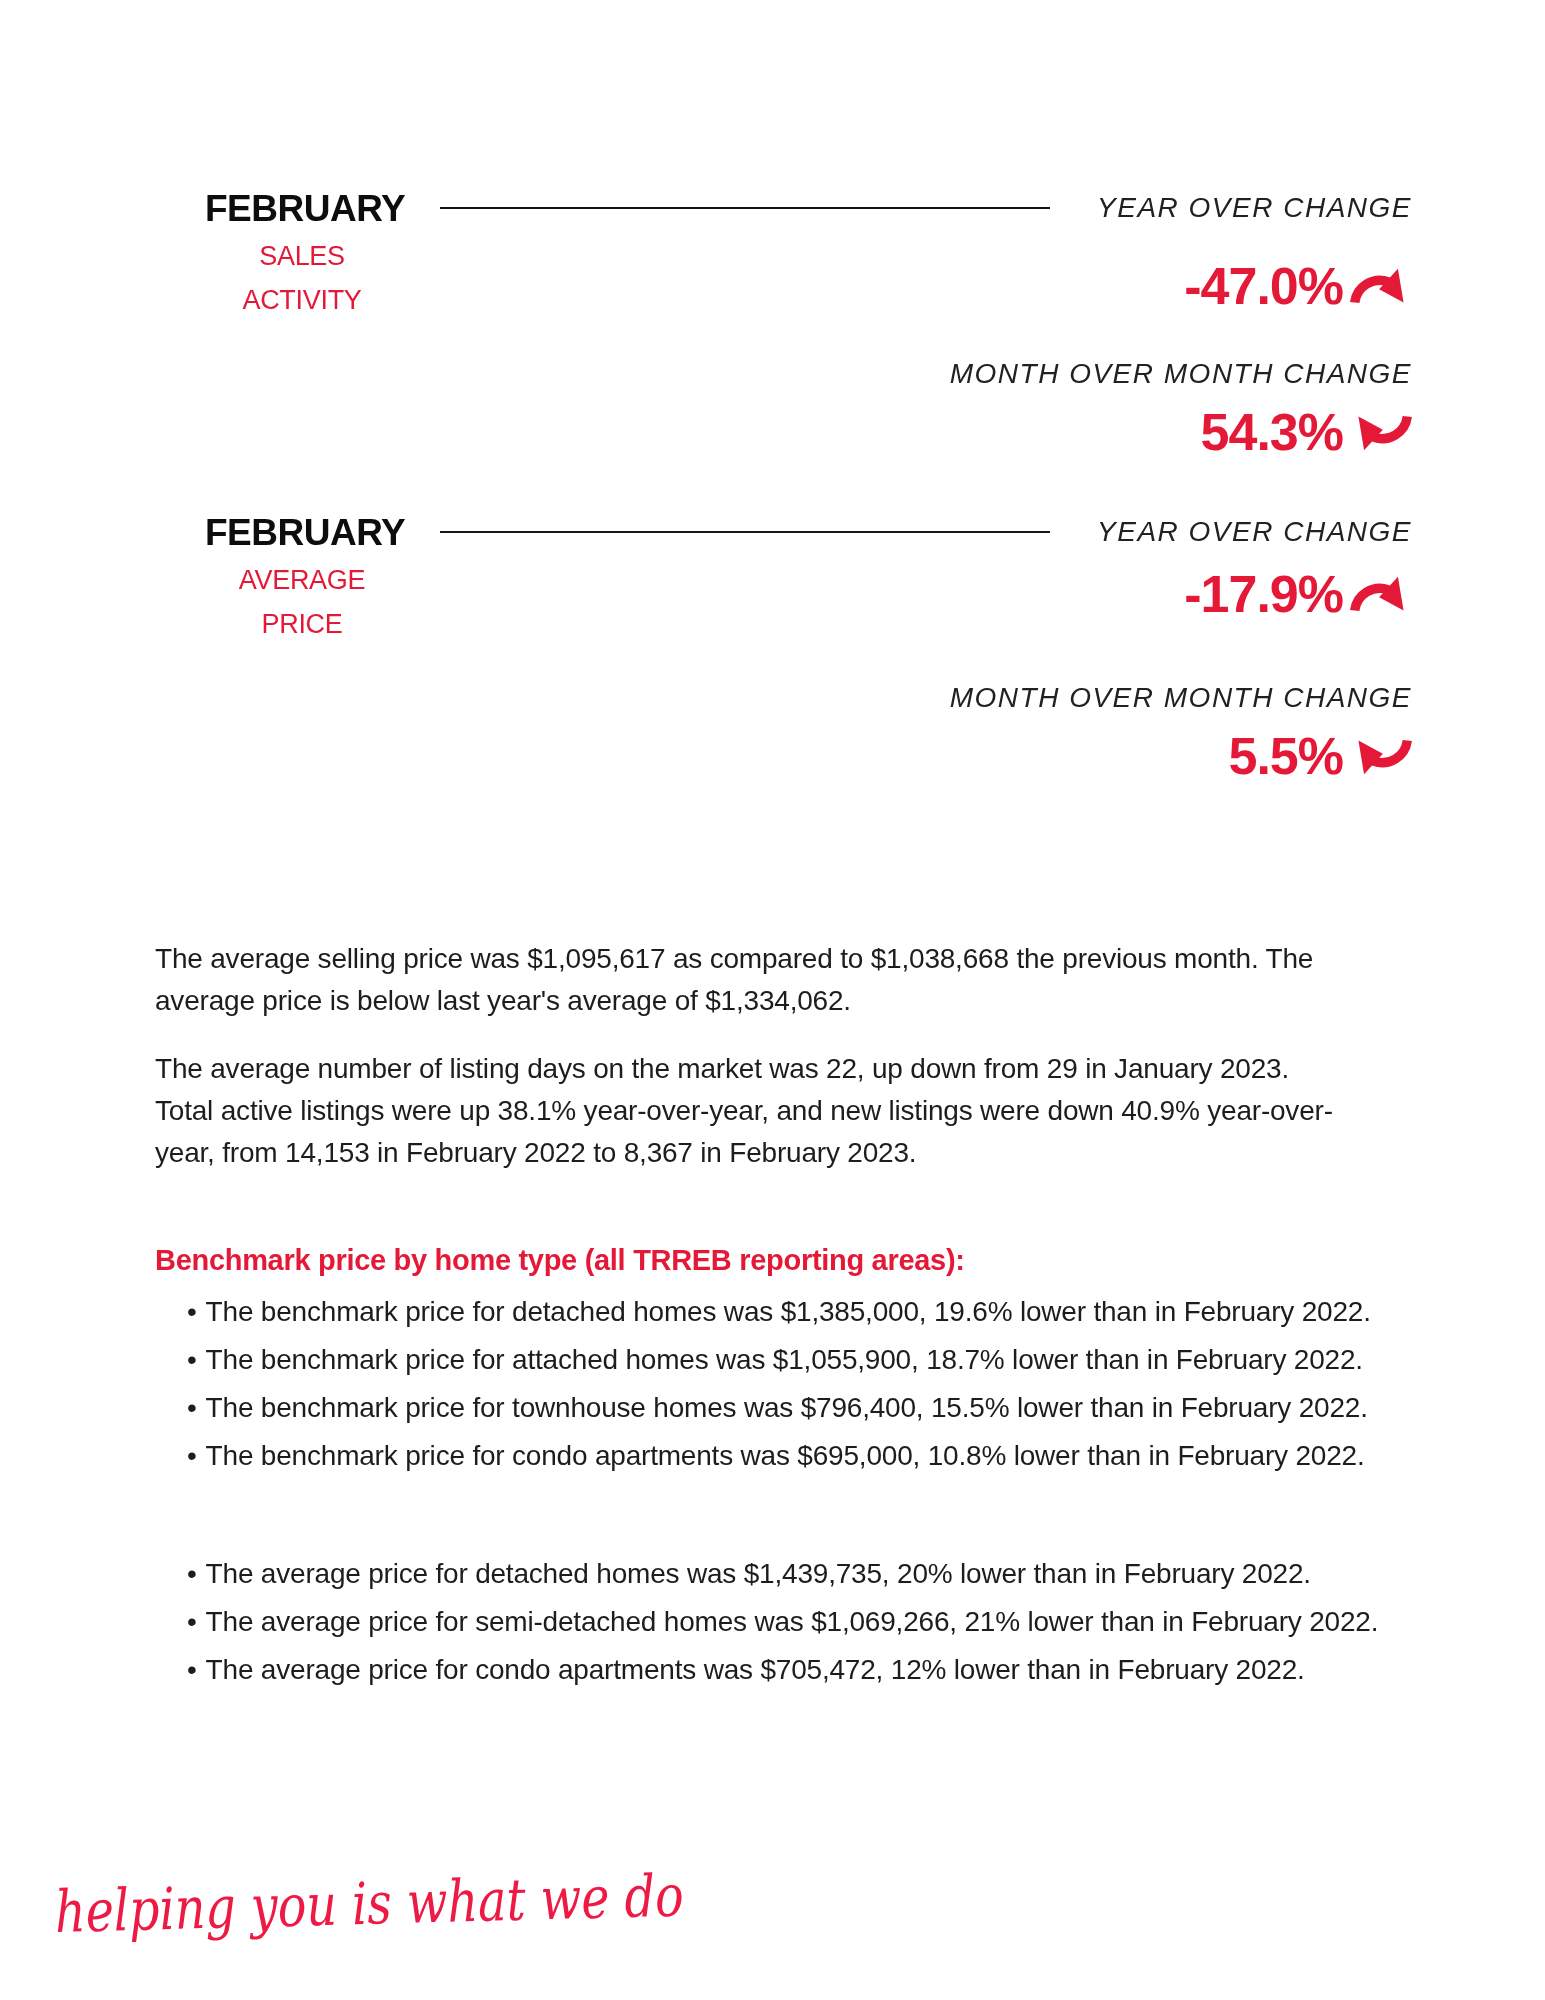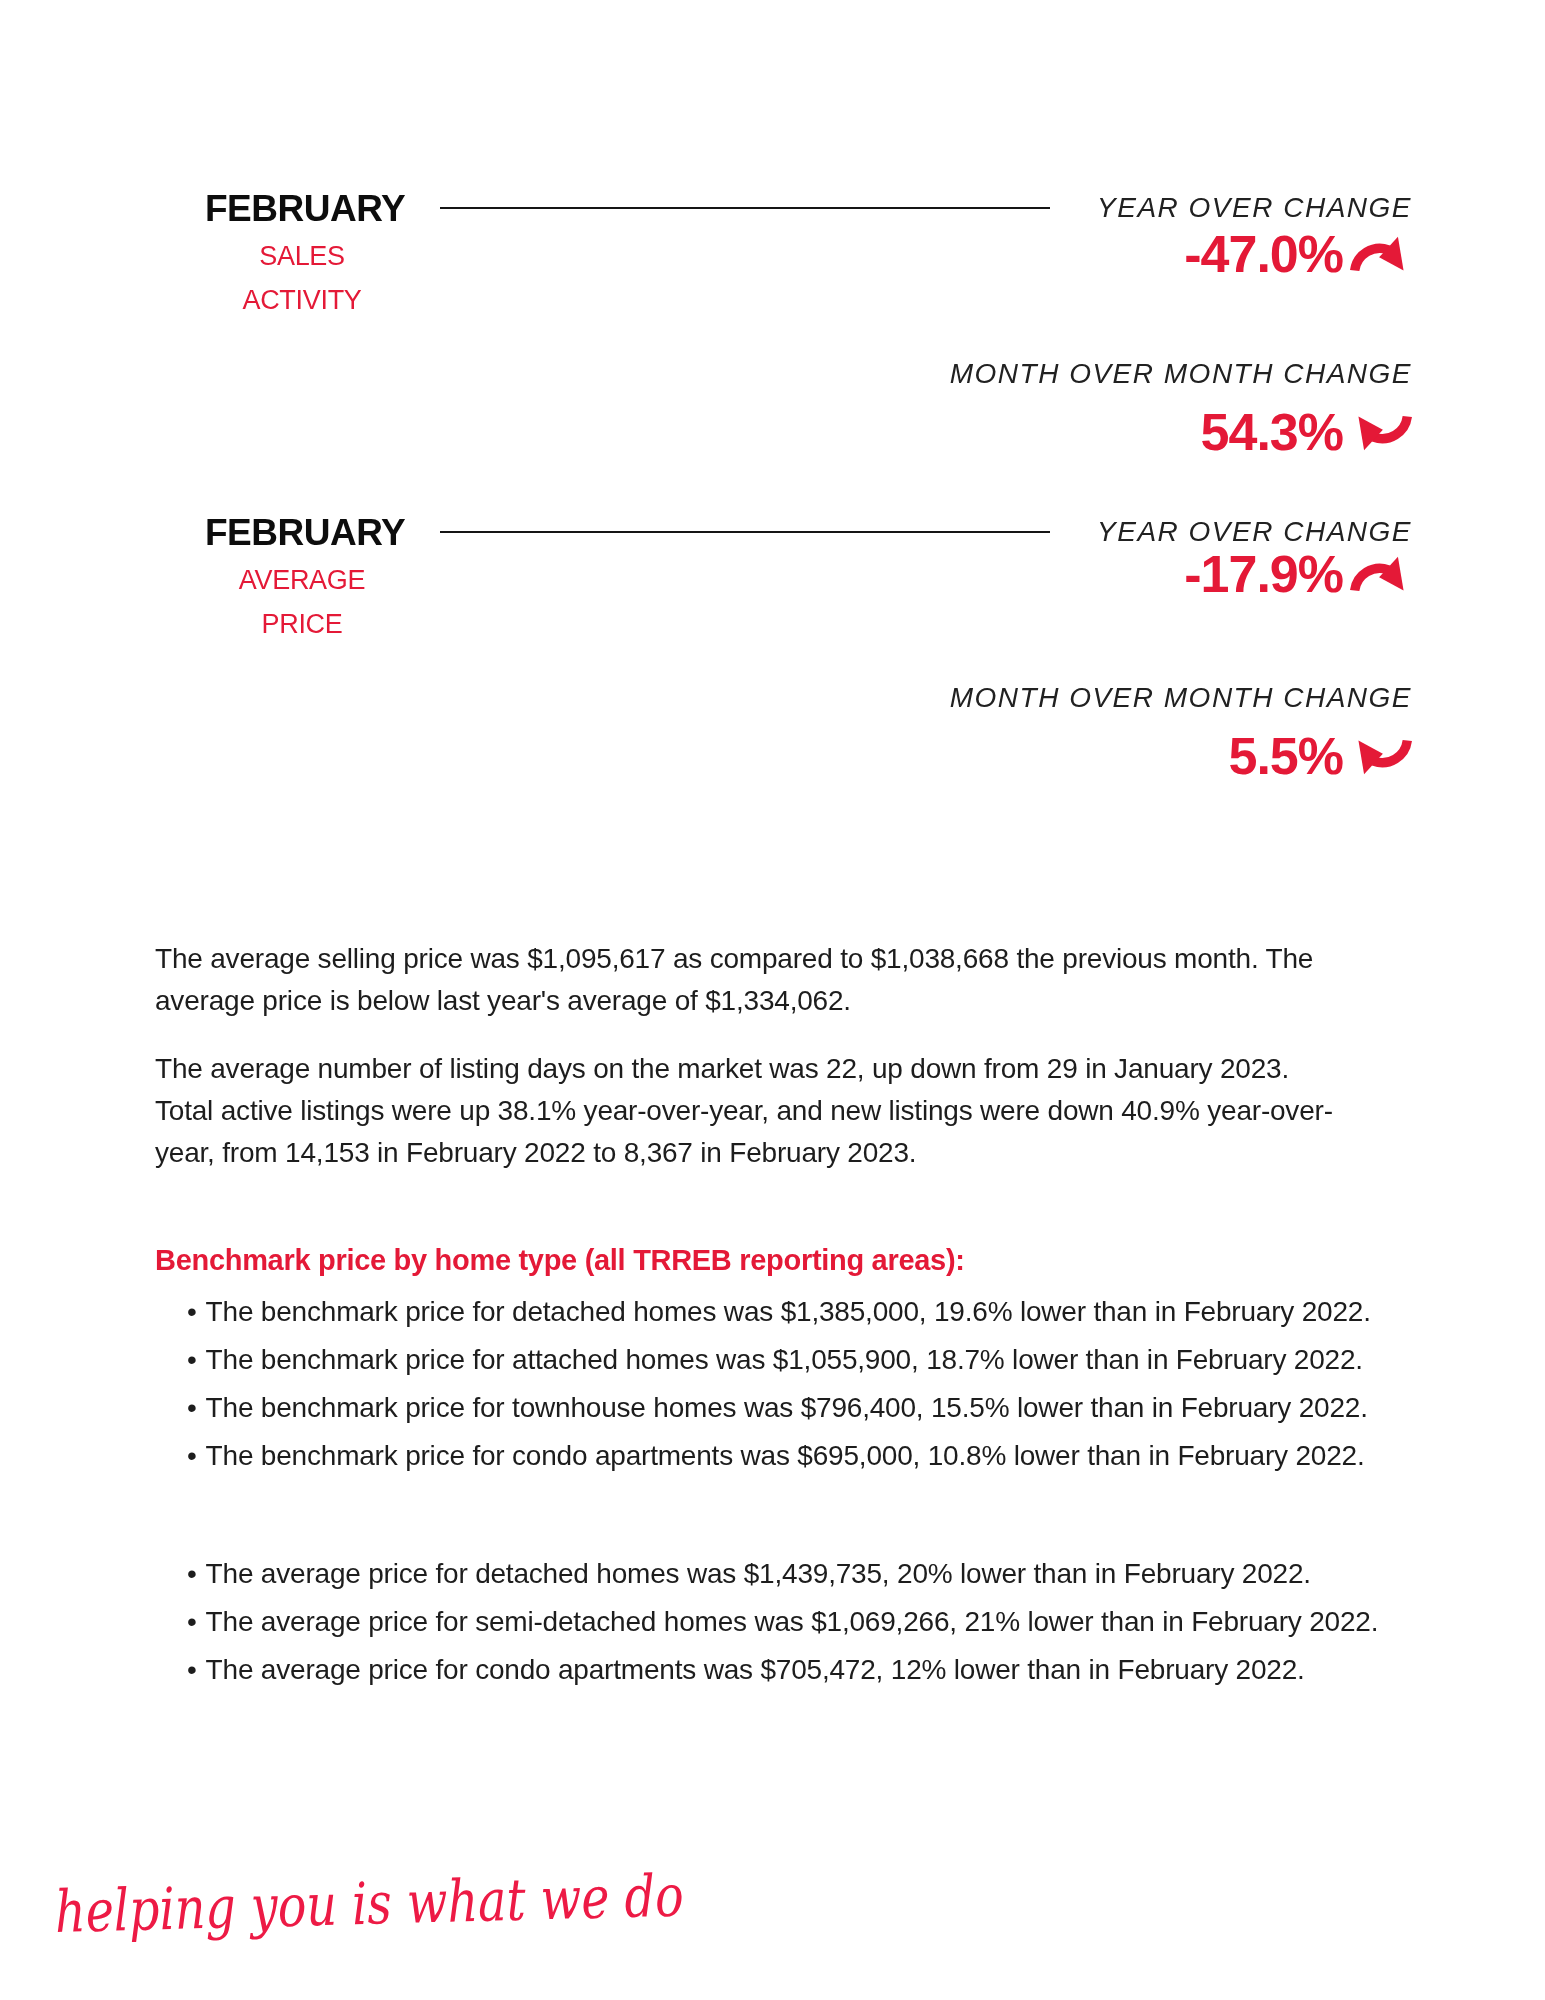--- a/index.html
+++ b/index.html
@@ -55,21 +55,21 @@
 
 <div class="page">
 
   <section>
     <div class="abs month" style="top:188px">FEBRUARY</div>
     <div class="abs subtitle" style="top:234px">SALES
 ACTIVITY</div>
     <div class="abs divider" style="top:207px"></div>
 
     <div class="abs stat-label" style="top:192px">YEAR OVER CHANGE</div>
-    <div class="abs value-row" style="top:224px">
+    <div class="abs value-row" style="top:256px">
       <span class="value">-47.0%</span>
       <svg class="arrow" viewBox="0 0 64 50" aria-hidden="true">
         <path d="M4 42 A27 27 0 0 1 40 20" fill="none" stroke="currentColor" stroke-width="10"></path>
         <polygon points="30,28 50,6 56,42" fill="currentColor"></polygon>
       </svg>
     </div>
 
     <div class="abs stat-label" style="top:358px">MONTH OVER MONTH CHANGE</div>
     <div class="abs value-row" style="top:402px">
       <span class="value">54.3%</span>
@@ -80,21 +80,21 @@
     </div>
   </section>
 
   <section>
     <div class="abs month" style="top:512px">FEBRUARY</div>
     <div class="abs subtitle" style="top:558px">AVERAGE
 PRICE</div>
     <div class="abs divider" style="top:531px"></div>
 
     <div class="abs stat-label" style="top:516px">YEAR OVER CHANGE</div>
-    <div class="abs value-row" style="top:544px">
+    <div class="abs value-row" style="top:564px">
       <span class="value">-17.9%</span>
       <svg class="arrow" viewBox="0 0 64 50" aria-hidden="true">
         <path d="M4 42 A27 27 0 0 1 40 20" fill="none" stroke="currentColor" stroke-width="10"></path>
         <polygon points="30,28 50,6 56,42" fill="currentColor"></polygon>
       </svg>
     </div>
 
     <div class="abs stat-label" style="top:682px">MONTH OVER MONTH CHANGE</div>
     <div class="abs value-row" style="top:726px">
       <span class="value">5.5%</span>

